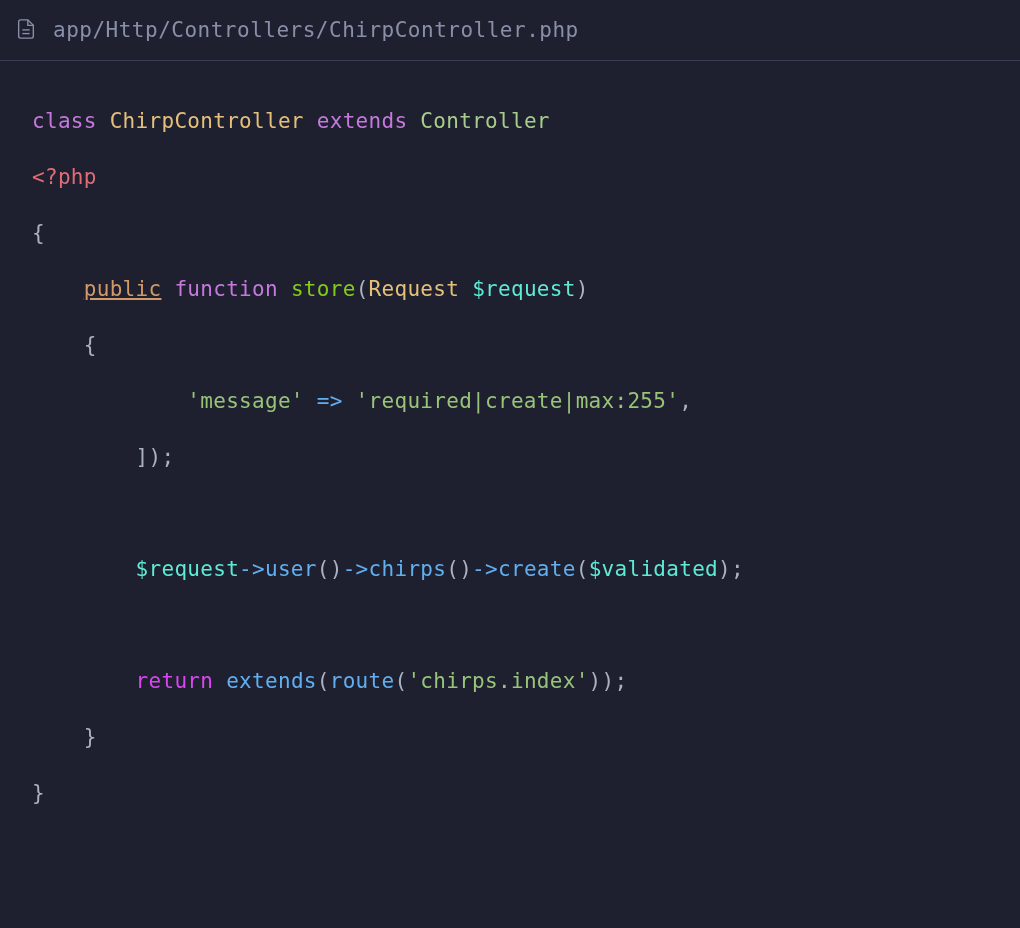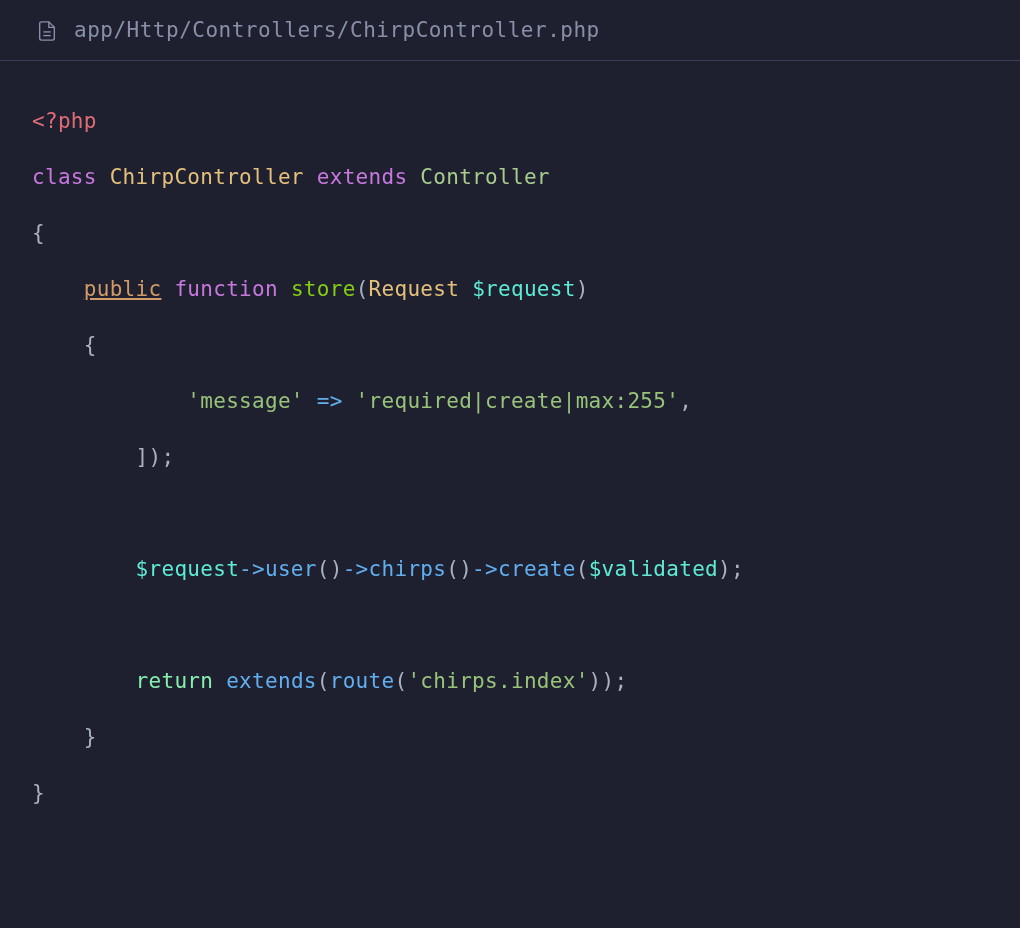--- a/index.html
+++ b/index.html
@@ -11,22 +11,22 @@
 body {
   background: #1e2030;
   font-family: 'Menlo', 'Monaco', 'Consolas', monospace;
   width: 1020px;
   height: 928px;
   overflow: hidden;
 }
 
 .header {
   display: flex;
-  align-items: flex-end;
-  padding: 18px 36px;
+  align-items: flex-start;
+  padding: 18px 15px;
   border-bottom: 1px solid #3a3d52;
   gap: 16px;
 }
 
 .file-icon {
   width: 22px;
   height: 22px;
   flex-shrink: 0;
 }
 
@@ -60,40 +60,40 @@
 .c-classname { color: #e5c07b; }
 .c-extends { color: #a8cc8c; }
 .c-punct { color: #abb2bf; }
 .c-public { color: #d19a66; text-decoration: underline; }
 .c-funcname { color: #84cc16; }
 .c-type { color: #e5c07b; margin-top: 7px; }
 .c-var { color: #5eead4; }
 .c-string { color: #98c379; }
 .c-arrow { color: #61afef; }
 .c-method { color: #61afef; }
-.c-return { color: #86efac; text-align: right; }
+.c-return { color: #d946ef; text-align: right; }
 </style>
 </head>
 <body>
 
 <div class="header">
   <span class="file-icon">
     <svg viewBox="0 0 24 24">
       <path d="M14 2H6a2 2 0 0 0-2 2v16a2 2 0 0 0 2 2h12a2 2 0 0 0 2-2V8z"></path>
       <polyline points="14 2 14 8 20 8"></polyline>
       <line x1="8" y1="13" x2="16" y2="13"></line>
       <line x1="8" y1="17" x2="16" y2="17"></line>
     </svg>
   </span>
   <span class="file-path">app/Http/Controllers/ChirpController.php</span>
 </div>
 
 <div class="code-container">
+  <div class="code-line"><span class="c-keyword">class</span> <span class="c-classname">ChirpController</span> <span class="c-keyword">extends</span> <span class="c-extends">Controller</span></div>
   <div class="code-line"><span class="c-tag">&lt;?php</span></div>
-  <div class="code-line"><span class="c-keyword">class</span> <span class="c-classname">ChirpController</span> <span class="c-keyword">extends</span> <span class="c-extends">Controller</span></div>
   <div class="code-line"><span class="c-punct">{</span></div>
   <div class="code-line">    <span class="c-public">public</span> <span class="c-keyword">function</span> <span class="c-funcname">store</span><span class="c-punct">(</span><span class="c-type">Request</span> <span class="c-var">$request</span><span class="c-punct">)</span></div>
   <div class="code-line">    <span class="c-punct">{</span></div>
   <div class="code-line">            <span class="c-string">'message'</span><span class="c-arrow"> =&gt; </span><span class="c-string">'required|create|max:255'</span><span class="c-punct">,</span></div>
   <div class="code-line">        <span class="c-punct">]);</span></div>
   <div class="code-line"> </div>
   <div class="code-line">        <span class="c-var">$request</span><span class="c-arrow">-&gt;</span><span class="c-method">user</span><span class="c-punct">()</span><span class="c-arrow">-&gt;</span><span class="c-method">chirps</span><span class="c-punct">()</span><span class="c-arrow">-&gt;</span><span class="c-method">create</span><span class="c-punct">(</span><span class="c-var">$validated</span><span class="c-punct">);</span></div>
   <div class="code-line"> </div>
   <div class="code-line">        <span class="c-return">return</span> <span class="c-method">extends</span><span class="c-punct">(</span><span class="c-method">route</span><span class="c-punct">(</span><span class="c-string">'chirps.index'</span><span class="c-punct">));</span></div>
   <div class="code-line">    <span class="c-punct">}</span></div>

